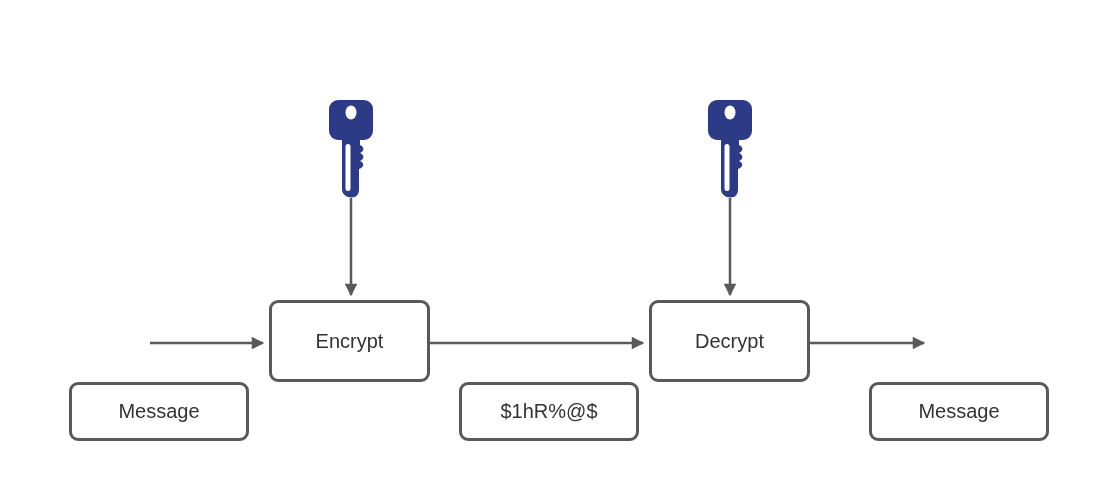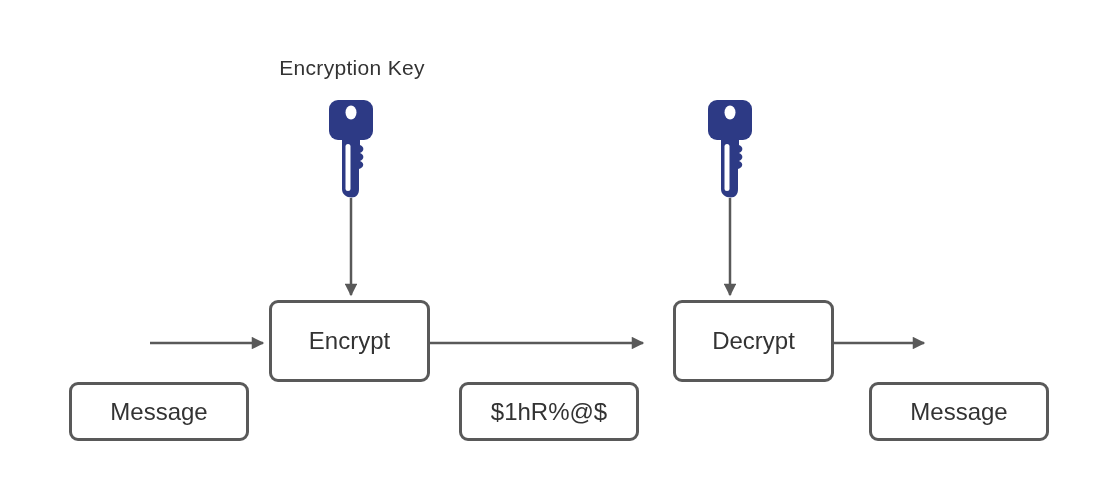--- a/index.html
+++ b/index.html
@@ -44,30 +44,30 @@
 
   .node-box {
     position: absolute;
     box-sizing: border-box;
     border: 3px solid var(--line-gray);
     border-radius: 9px;
     background: var(--canvas-bg);
     display: flex;
     align-items: center;
     justify-content: center;
-    font-size: 24px;
+    font-size: 20px;
     color: var(--text-dark);
   }
   .proc {
     width: 161px;
     height: 82px;
     top: 300px;
   }
   .proc.encrypt { left: 269px; }
-  .proc.decrypt { left: 673px; }
+  .proc.decrypt { left: 649px; }
 
   .data-box {
     width: 180px;
     height: 59px;
     top: 382px;
   }
   .data-box.msg-in  { left: 69px; }
   .data-box.cipher  { left: 459px; text-align: center; }
   .data-box.msg-out { left: 869px; }
 
@@ -81,21 +81,20 @@
   .arrow-layer line {
     stroke: var(--line-gray);
     stroke-width: 2.5;
   }
 </style>
 </head>
 <body>
 
 <div class="canvas">
 
-  <div class="key-label enc">Encryption Key</div>
 
   <svg class="key-icon enc" viewBox="0 0 44 100" xmlns="http://www.w3.org/2000/svg">
     <rect x="0" y="0" width="44" height="40" rx="9" fill="var(--key-blue)"></rect>
     <path fill="var(--key-blue)" d="M13 30 H31 V45 C35.5 46.5 35.5 51.5 31 53 C35.5 54.5 35.5 59.5 31 61 C35.5 62.5 35.5 67.5 30 69 L30 89 C30 94.5 27.5 97.5 22.5 97.5 C17.5 97.5 13 94.5 13 89 Z"></path>
     <ellipse cx="22" cy="12.5" rx="5.5" ry="7" fill="#ffffff"></ellipse>
     <rect x="16.5" y="44" width="5" height="47" rx="2.5" fill="#ffffff"></rect>
   </svg>
   <svg class="key-icon dec" viewBox="0 0 44 100" xmlns="http://www.w3.org/2000/svg">
     <rect x="0" y="0" width="44" height="40" rx="9" fill="var(--key-blue)"></rect>
     <path fill="var(--key-blue)" d="M13 30 H31 V45 C35.5 46.5 35.5 51.5 31 53 C35.5 54.5 35.5 59.5 31 61 C35.5 62.5 35.5 67.5 30 69 L30 89 C30 94.5 27.5 97.5 22.5 97.5 C17.5 97.5 13 94.5 13 89 Z"></path>

